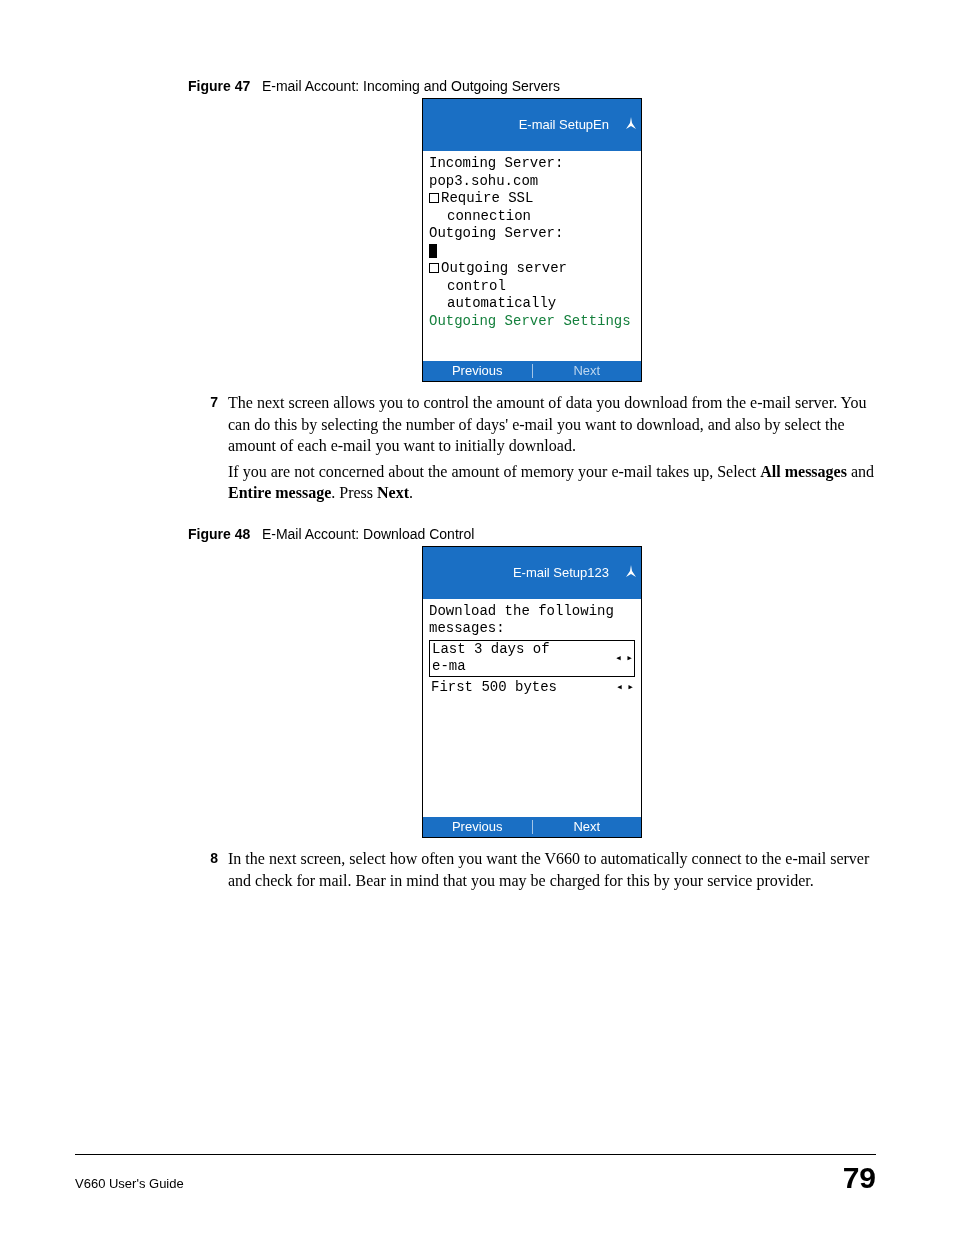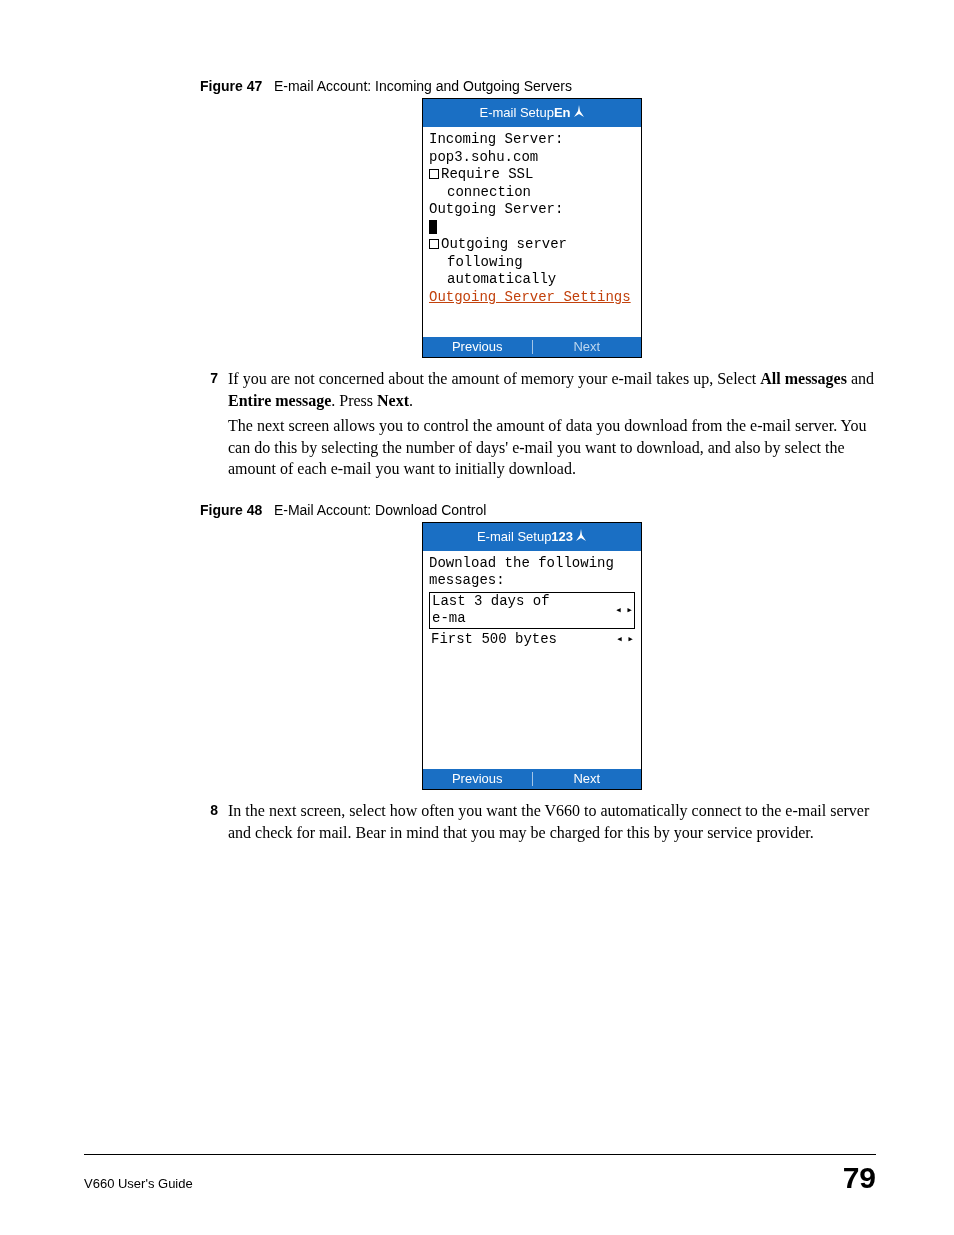--- a/index.html
+++ b/index.html
@@ -25,21 +25,21 @@
   }
   .content {
     padding-top: 30px;
     padding-left: 110px;
   }
   .figcap {
     font-family: Arial, Helvetica, sans-serif;
     font-size: 14px;
     margin-bottom: 4px;
   }
-  .figcap b { font-weight: bold; margin-left: 12px; }
+  .figcap b { font-weight: bold; }
   .phone-wrap {
     display: flex;
     justify-content: center;
   }
   .phone {
     width: 218px;
     border: 1px solid #000;
     font-family: "Courier New", monospace;
     font-size: 14px;
     line-height: 1.25;
@@ -48,28 +48,28 @@
   .phone-titlebar, .phone-footer {
     background: #1a6fc4;
     color: #fff;
     font-family: Arial, Helvetica, sans-serif;
     font-size: 13px;
     display: flex;
     align-items: center;
     height: 20px;
   }
   .phone-titlebar {
-    justify-content: center;
-    padding: 4px 4px;
+    justify-content: flex-end;
+    padding: 16px 4px;
   }
   .phone-title-right {
     display: flex;
     align-items: center;
-    gap: 2px;
-    font-weight: bold;
+    gap: 16px;
+    font-weight: normal;
   }
   .sig-icon {
     display: inline-block;
   }
   .phone-footer {
     justify-content: space-between;
   }
   .phone-footer .half {
     flex: 1;
     text-align: center;
@@ -95,22 +95,21 @@
     box-sizing: border-box;
   }
   .cursor-box {
     display: inline-block;
     width: 8px;
     height: 14px;
     background: #000;
     vertical-align: middle;
   }
   .link {
-    color: #c2410c;
-    text-decoration: underline;
+    color: #15803d;
   }
   .indent { padding-left: 18px; }
   .step-list {
     margin: 10px 0 18px 0;
   }
   .step {
     display: flex;
     margin-bottom: 4px;
   }
   .step-num {
@@ -144,21 +143,21 @@
     align-items: center;
     padding: 0 2px;
     margin: 2px 0;
   }
   .arrows {
     font-size: 11px;
     letter-spacing: -1px;
   }
   .footer-area {
     position: absolute;
-    left: 84px;
+    left: 75px;
     right: 78px;
     bottom: 40px;
   }
   .footer-rule {
     border-top: 1px solid #000;
     display: flex;
     justify-content: space-between;
     align-items: baseline;
     padding-top: 6px;
   }
@@ -202,40 +201,40 @@
           <div class="row">pop3.sohu.com</div>
           <div class="row">
             <span class="checkbox"></span><span>Require SSL</span>
           </div>
           <div class="row indent">connection</div>
           <div class="row">Outgoing Server:</div>
           <div class="row"><span class="cursor-box"></span></div>
           <div class="row">
             <span class="checkbox"></span><span>Outgoing server</span>
           </div>
-          <div class="row indent">following</div>
+          <div class="row indent">control</div>
           <div class="row indent">automatically</div>
           <div class="row"><span class="link">Outgoing Server Settings</span></div>
         </div>
         <div class="phone-footer">
           <span class="half">Previous</span>
           <span class="sep"></span>
           <span class="half dim">Next</span>
         </div>
       </div>
     </div>
 
     <div class="step-list">
       <div class="step">
         <div class="step-num">7</div>
         <div class="step-body">
+          <p>The next screen allows you to control the amount of data you download from the e-mail server. You can do this by selecting the number of days' e-mail you want to download, and also by select the amount of each e-mail you want to initially download.</p>
           <p>
             <span>If you are not concerned about the amount of memory your e-mail takes up, Select </span><b>All messages</b><span> and </span><b>Entire message</b><span>. Press </span><b>Next</b><span>.</span>
           </p>
-          <p>The next screen allows you to control the amount of data you download from the e-mail server. You can do this by selecting the number of days' e-mail you want to download, and also by select the amount of each e-mail you want to initially download.</p>
         </div>
       </div>
     </div>
 
     <div class="figcap">
       <b>Figure 48</b>&nbsp;&nbsp;&nbsp;<span>E-Mail Account: Download Control</span>
     </div>
 
     <div class="phone-wrap">
       <div class="phone">

